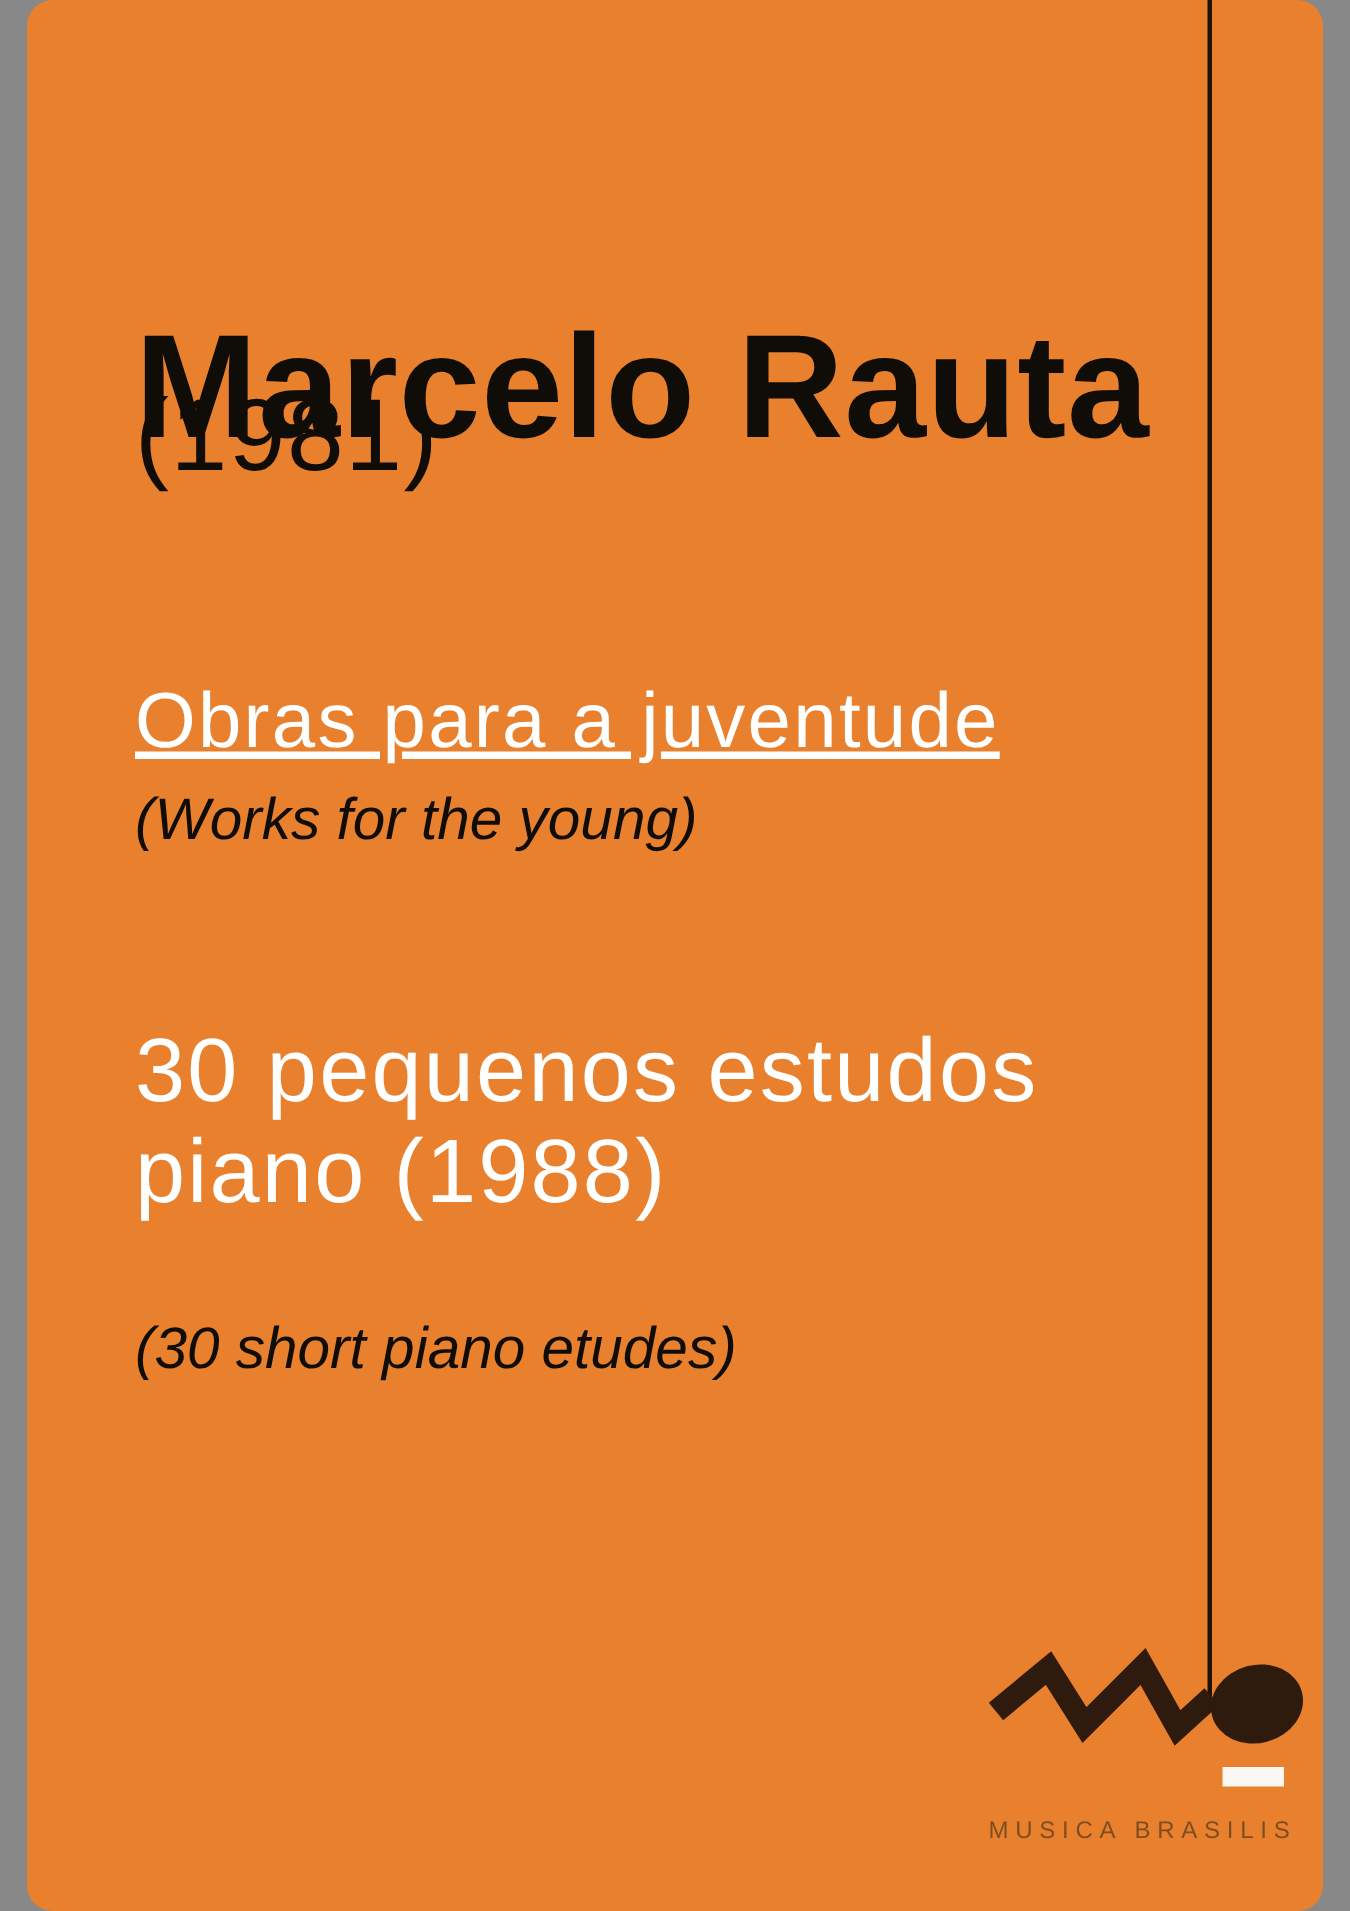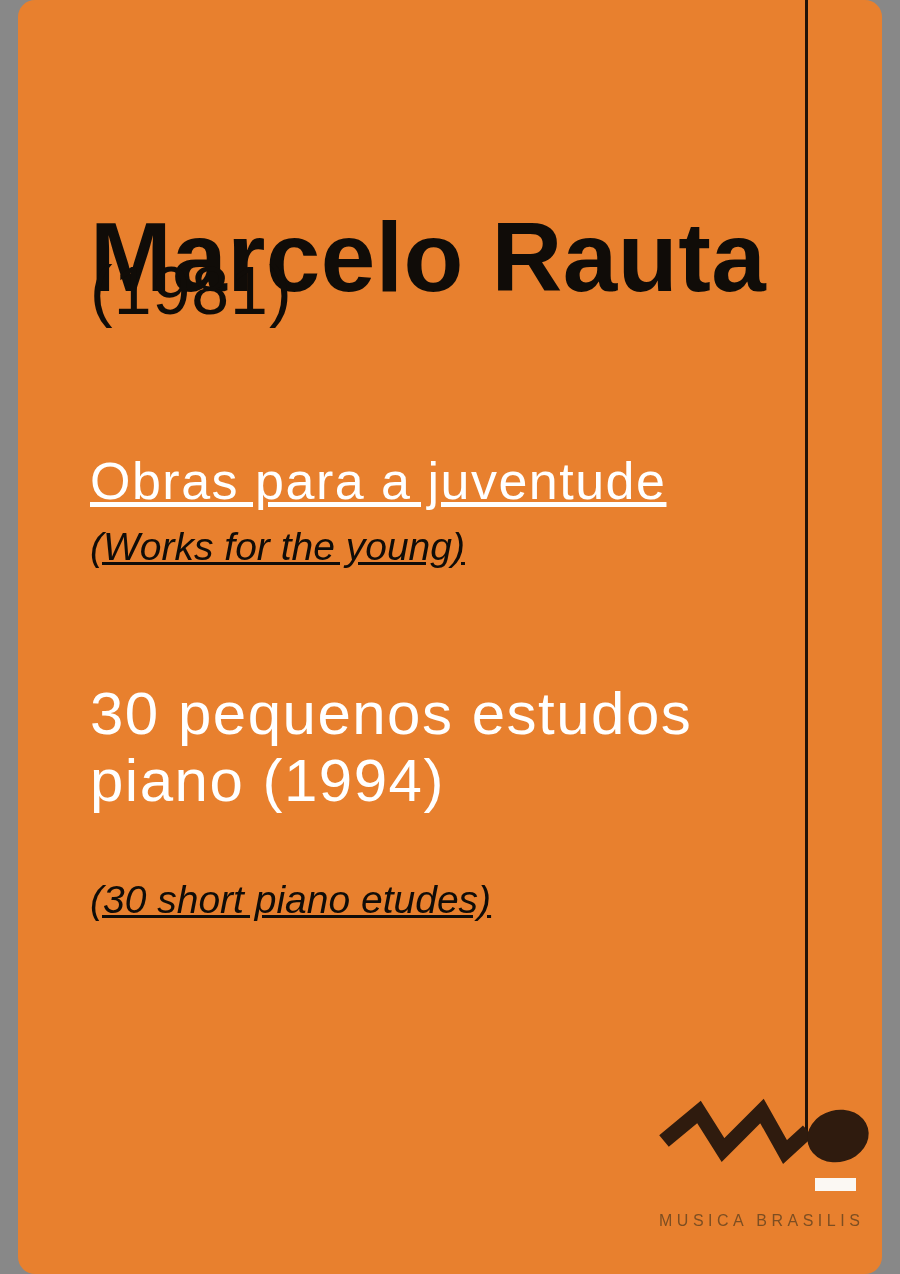--- a/index.html
+++ b/index.html
@@ -45,21 +45,20 @@
     letter-spacing:1.5px;
     line-height:1;
     color:var(--white);
   }
   .collection-title{top:455px;text-decoration:underline;}
   .title-en{
     font-style:italic;
     font-size:39px;
     line-height:1;
     color:var(--ink);
-    text-decoration:underline;
   }
   .collection-translation{top:527px;}
   .work-title{
     top:680px;
     font-size:60px;
     letter-spacing:1.5px;
     line-height:67px;
     color:var(--white);
   }
   .work-translation{top:880px;}
@@ -101,21 +100,21 @@
   <h1 class="abs composer-name">Marcelo Rauta</h1>
 
   <div class="abs composer-year">(1981)</div>
 
   <div class="abs title-pt collection-title">Obras para a juventude</div>
 
   <div class="abs title-en collection-translation">(Works for the young)</div>
 
   <div class="abs work-title">
     <div>30 pequenos estudos</div>
-    <div>piano (1994)</div>
+    <div>piano (1988)</div>
   </div>
 
   <div class="abs title-en work-translation">(30 short piano etudes)</div>
 
   <svg class="logo-mark" viewBox="630 1090 240 90" aria-hidden="true">
     <polyline points="646,1141 681,1112 705,1150 744,1111 767,1152 790,1131" fill="none" stroke="#2F1B0E" stroke-width="15" stroke-linejoin="miter" stroke-miterlimit="6"></polyline>
     <ellipse cx="820" cy="1136" rx="31" ry="26" fill="#2F1B0E" transform="rotate(-15 820 1136)"></ellipse>
   </svg>
 
   <div class="logo-bar"></div>

